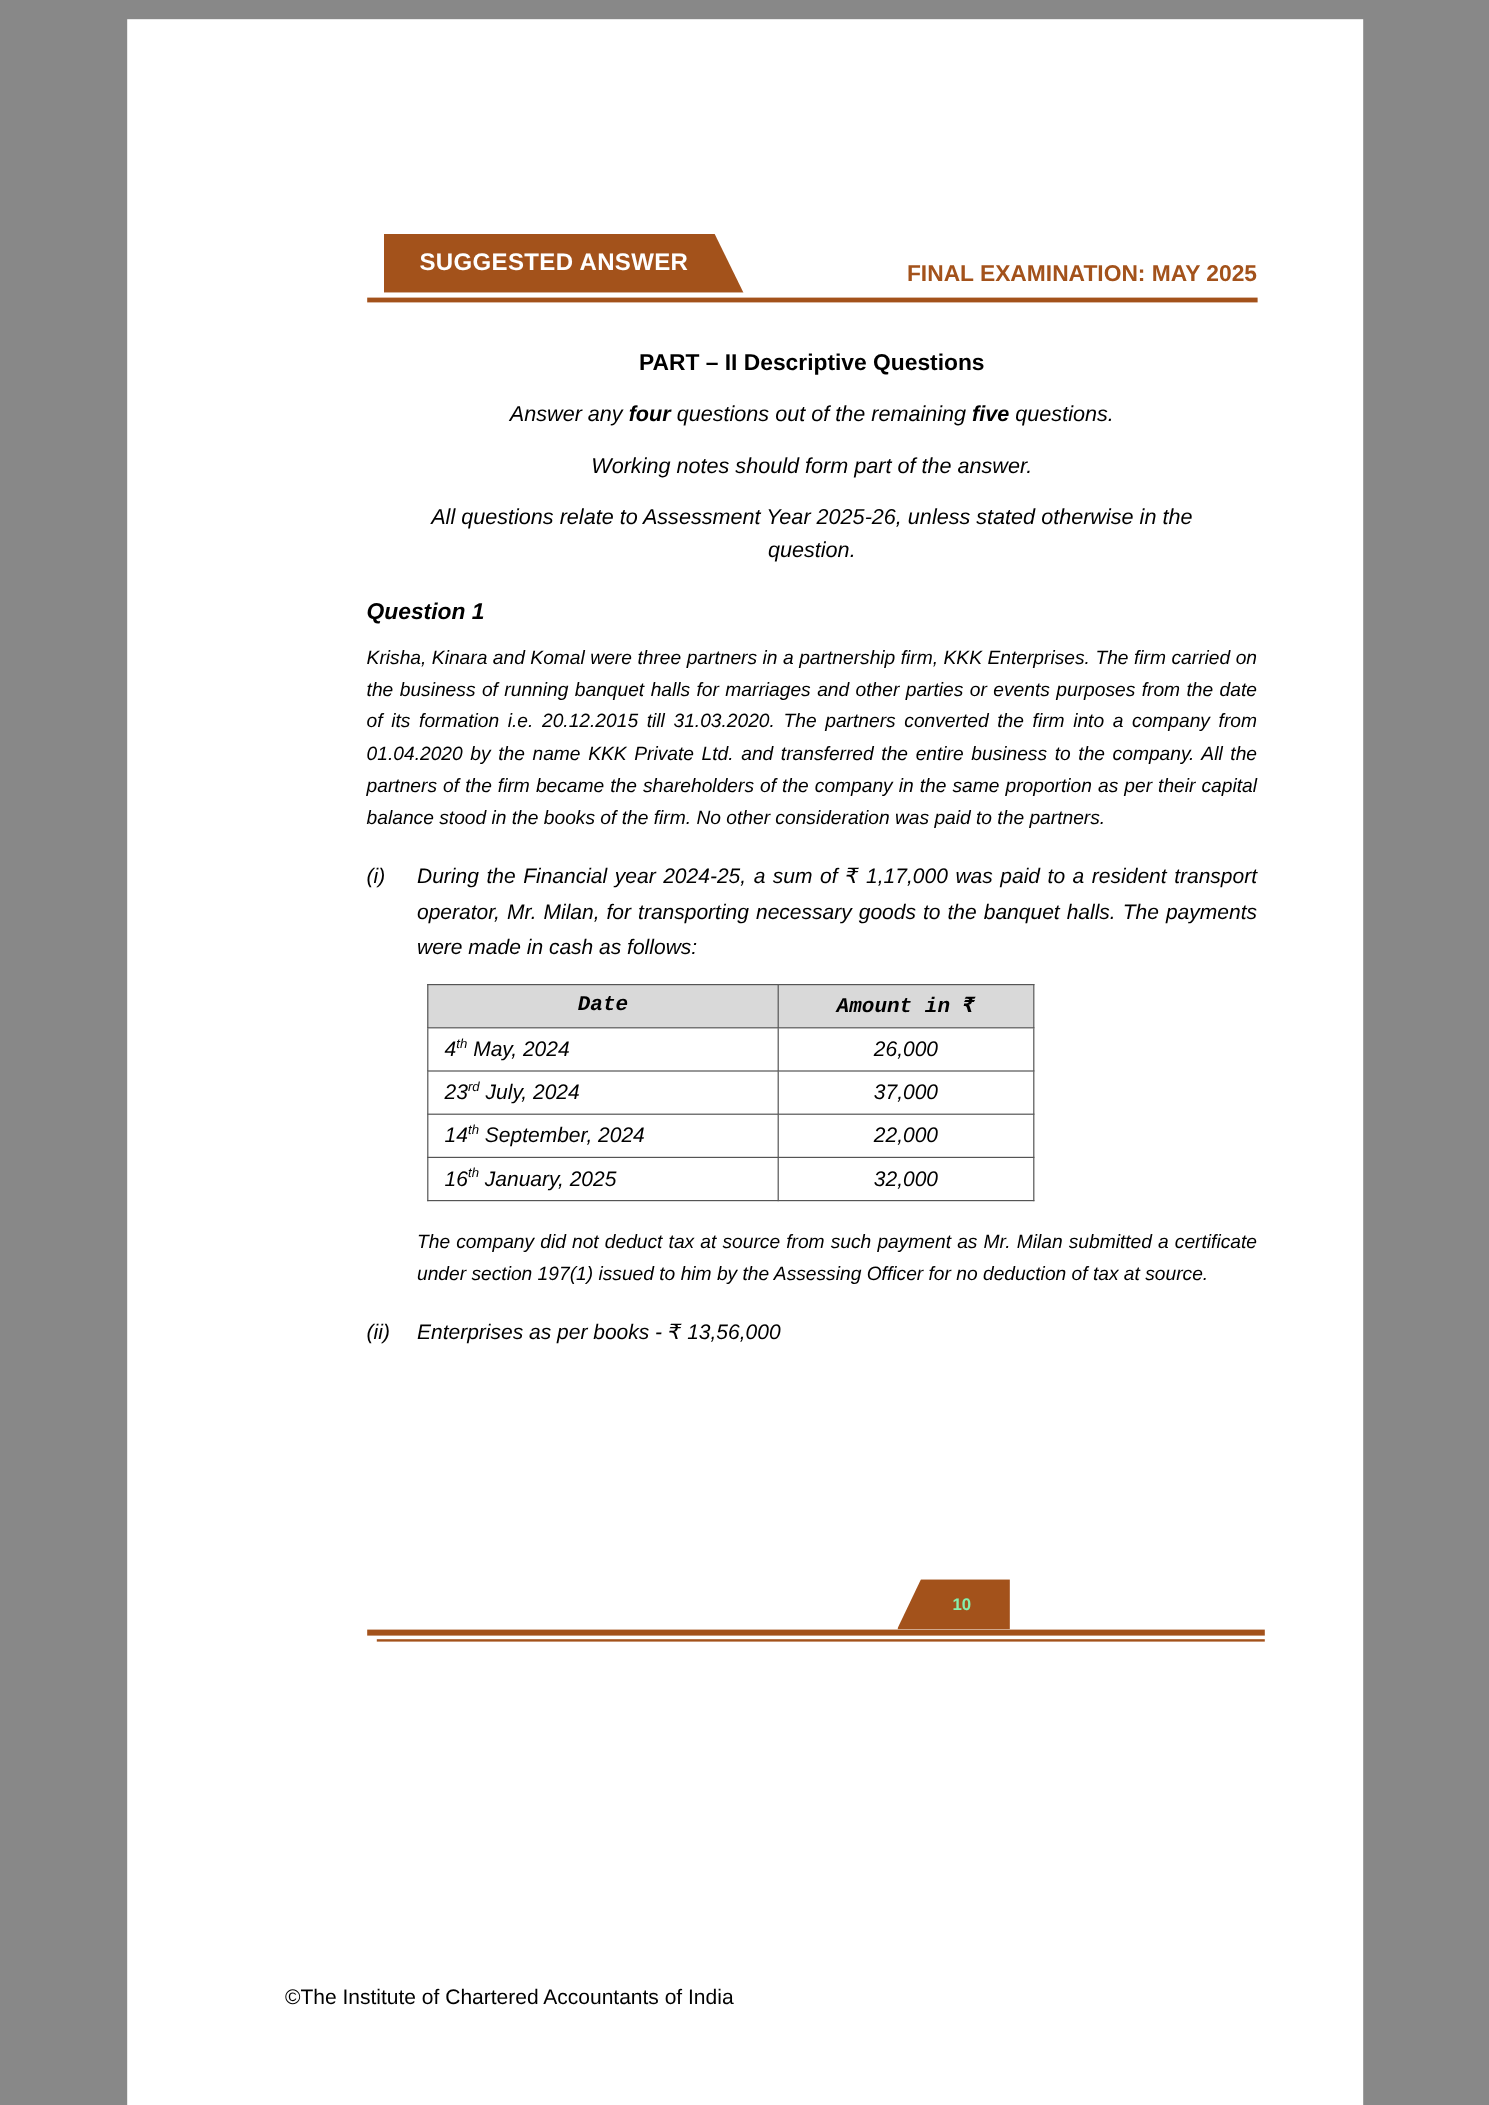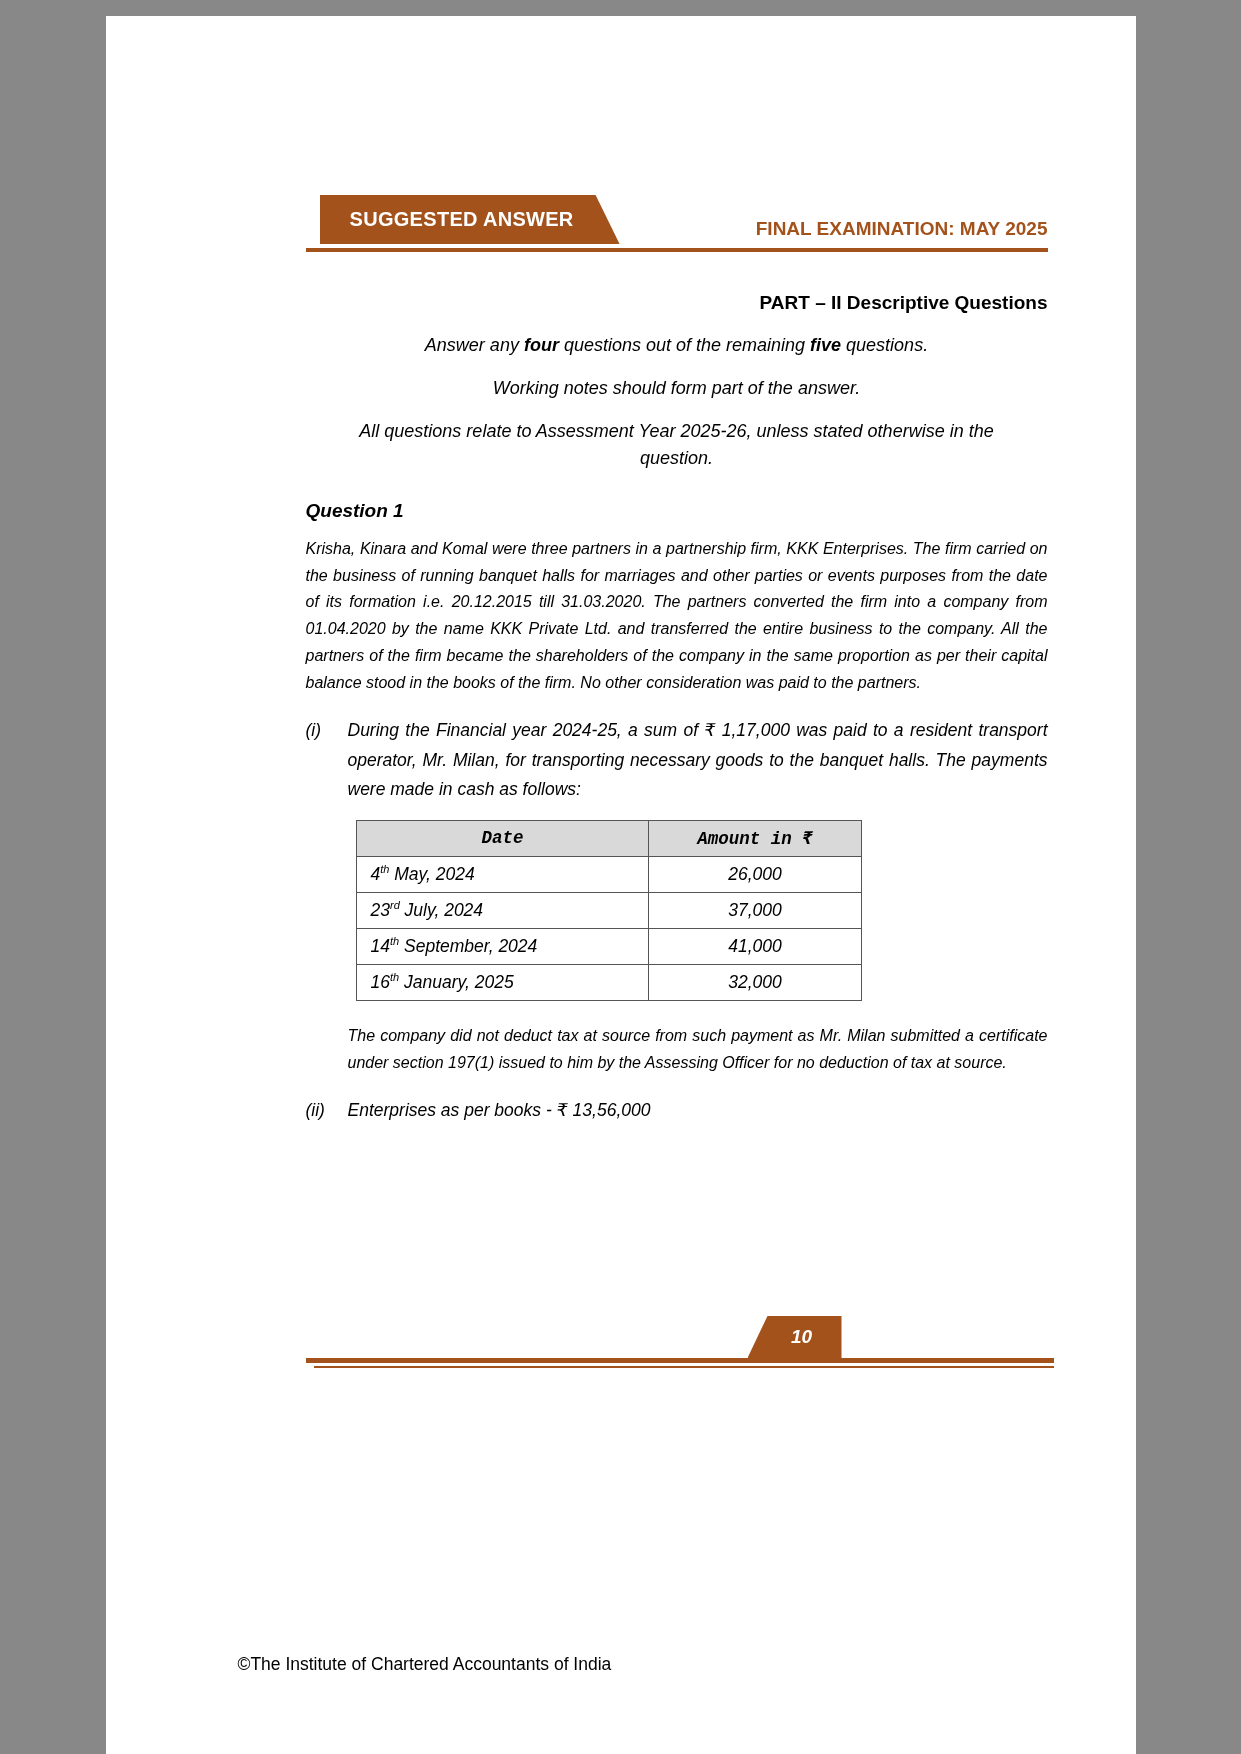--- a/index.html
+++ b/index.html
@@ -36,21 +36,21 @@
   }
   .exam-title{
     position:absolute;right:0;bottom:8px;
     color:var(--accent);
     font-weight:700;
     font-size:19px;
   }
   .header-rule{height:4px;background:var(--accent);}
   
   .part-title{
-    text-align:right;
+    text-align:center;
     font-weight:700;
     font-size:19px;
     margin:40px 0 18px 0;
   }
   .intro-line{
     text-align:center;
     font-style:italic;
     font-size:18px;
     margin:0 0 16px 0;
     line-height:1.5;
@@ -101,26 +101,25 @@
   .cash-table td.date-cell{text-align:left;width:58%;}
   .cash-table td.amount-cell{text-align:center;}
   sup{font-size:11px;line-height:0;}
   
   .page-badge{
     position:absolute;
     right:294px;top:1300px;
     width:94px;height:42px;
     background:var(--accent);
     clip-path:polygon(20px 0,100% 0,100% 100%,0 100%);
-    color:#ffffff;
-    font-weight:700;
-    font-size:19px;
+    color:#86efac;
+    font-weight:700;
+    font-size:14px;
     display:flex;align-items:center;justify-content:center;
     padding-left:14px;
-    font-style:italic;
   }
   .footer-rule{
     position:absolute;
     left:200px;top:1342px;
     width:748px;height:5px;
     background:var(--accent);
   }
   .footer-rule-2{
     position:absolute;
     left:208px;top:1350px;
@@ -175,21 +174,21 @@
         <tr>
           <td class="date-cell"><span>4</span><sup>th</sup><span> May, 2024</span></td>
           <td class="amount-cell">26,000</td>
         </tr>
         <tr>
           <td class="date-cell"><span>23</span><sup>rd</sup><span> July, 2024</span></td>
           <td class="amount-cell">37,000</td>
         </tr>
         <tr>
           <td class="date-cell"><span>14</span><sup>th</sup><span> September, 2024</span></td>
-          <td class="amount-cell">41,000</td>
+          <td class="amount-cell">22,000</td>
         </tr>
         <tr>
           <td class="date-cell"><span>16</span><sup>th</sup><span> January, 2025</span></td>
           <td class="amount-cell">32,000</td>
         </tr>
       </tbody>
     </table>
 
     <p class="para indented">The company did not deduct tax at source from such payment as Mr. Milan submitted a certificate under section 197(1) issued to him by the Assessing Officer for no deduction of tax at source.</p>
 

